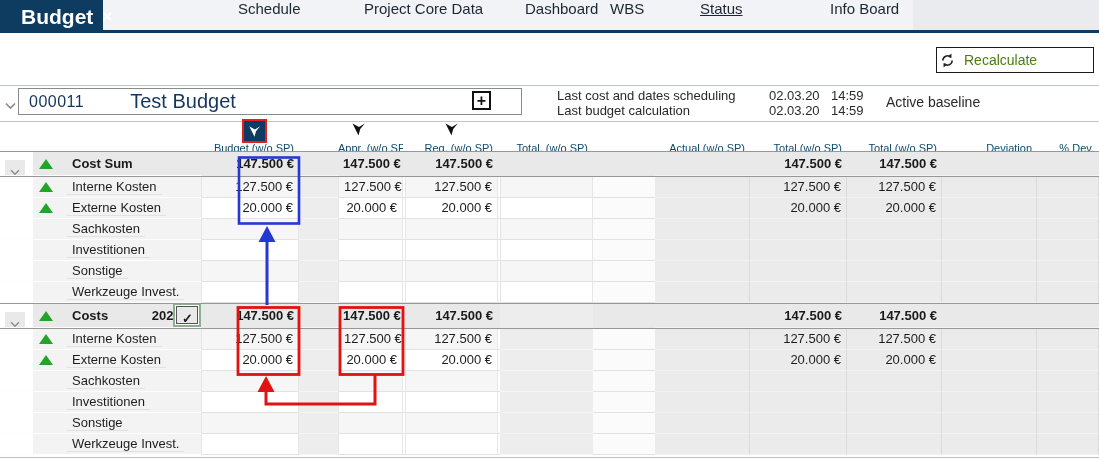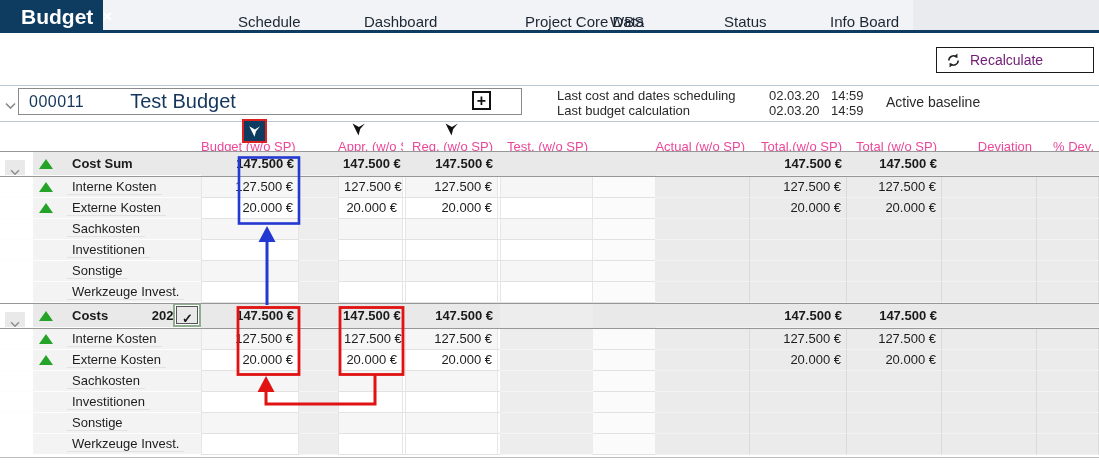--- a/index.html
+++ b/index.html
@@ -5,45 +5,45 @@
   html,body{margin:0;padding:0;background:#fff;font-family:"Liberation Sans",sans-serif;}
   .stage{position:relative;width:1099px;height:464px;overflow:hidden;background:#fff;}
 
   
   .navbar{position:absolute;left:0;top:0;width:1099px;height:33px;background:#f1f3f6;border-bottom:3px solid #0e3b60;box-sizing:border-box;}
   .nav-right-block{position:absolute;left:913px;top:0;width:186px;height:30px;background:#e9ebee;}
   .tab-active{position:absolute;left:0;top:0;height:33px;width:103px;background:#0e3b60;color:#fff;display:flex;align-items:center;}
   .burger{position:relative;width:16px;height:2px;background:#fff;margin-left:9px;box-shadow:0 -5px 0 #fff,0 5px 0 #fff;}
   .tab-active-label{font-size:21px;font-weight:bold;margin-left:12px;}
   .tab-close{margin-left:9px;font-size:17px;font-weight:bold;line-height:1;cursor:default;}
-  .tab{position:absolute;top:0;height:30px;display:flex;align-items:flex-end;font-size:15px;color:#1c2733;}
+  .tab{position:absolute;top:0;height:30px;display:flex;align-items:flex-start;font-size:15px;color:#1c2733;}
   .tab:nth-of-type(1){left:118px;} .tab:nth-of-type(2){left:238px;} .tab:nth-of-type(3){left:364px;}
-  .tab:nth-of-type(4){left:525px;} .tab:nth-of-type(5){left:610px;} .tab:nth-of-type(6){left:724px;}
+  .tab:nth-of-type(4){left:525px;} .tab:nth-of-type(5){left:610px;} .tab:nth-of-type(6){left:700px;text-decoration:underline;}
   .tab:nth-of-type(7){left:830px;}
 
   
-  .recalc-btn{position:absolute;left:936px;top:47px;width:158px;height:26px;background:#fff;border:1px solid #1a1a1a;box-sizing:border-box;display:flex;align-items:center;gap:8px;padding-left:8px;font-size:14px;color:#701a75;}
+  .recalc-btn{position:absolute;left:936px;top:47px;width:158px;height:26px;background:#fff;border:1px solid #1a1a1a;box-sizing:border-box;display:flex;align-items:center;gap:8px;padding-left:2px;font-size:14px;color:#4d7c0f;}
 
   
   .proj-strip{position:absolute;left:0;top:85px;width:1099px;height:37px;border-top:1px solid #bac6d0;border-bottom:1px solid #bac6d0;box-sizing:border-box;background:#fff;}
   .proj-chev{position:absolute;left:5px;top:10px;}
   .proj-box{position:absolute;left:18px;top:2px;width:502px;height:25px;border:1px solid #8a8a8a;display:flex;align-items:center;}
   .proj-id{color:#14365c;font-size:16px;margin-left:10px;letter-spacing:.5px;}
   .proj-name{color:#14365c;font-size:20px;margin-left:46px;}
   .plus-btn{position:absolute;right:30px;top:2px;width:19px;height:19px;border:2px solid #111;box-sizing:border-box;display:flex;align-items:center;justify-content:center;font-size:16px;font-weight:bold;color:#111;line-height:1;background:#fff;}
   .proj-meta{position:absolute;left:557px;top:3px;display:grid;grid-template-columns:212px 62px 46px;font-size:13px;color:#2a2a2a;line-height:13px;row-gap:2px;}
   .baseline{position:absolute;left:886px;top:8px;font-size:14px;color:#2a2a2a;}
 
   
   .tbl{position:absolute;left:0;top:116px;width:1099px;}
   .trow{display:grid;grid-template-columns:201px 98px 39px 65px 2px 93px 2px 93px 62px 95px 97px 95px 95px 62px;}
   .trow span{box-sizing:border-box;overflow:hidden;white-space:nowrap;}
 
   .hdr{height:41px;align-items:end;}
-  .hdr span{font-size:13px;color:#ec4899;text-align:right;padding:0 5px 3px 0;}
+  .hdr span{font-size:11px;color:#0c4a6e;text-align:right;padding:0 5px 3px 0;}
   .ficon{position:absolute;top:121px;width:18px;height:17px;}
   .ficon svg{display:block;}
   .ficon-budget{left:242px;top:119px;width:21px;height:20px;background:#0e3b60;border:2px solid #e02020;box-sizing:content-box;display:flex;align-items:center;justify-content:center;}
   .ficon-appr{left:350px;} .ficon-req{left:443px;}
 
   .rows{position:absolute;left:0;top:151px;width:1099px;}
   .sub{height:21px;}
   .sub span{font-size:13px;color:#1d1d1d;text-align:right;padding:0 5px;line-height:20px;border-bottom:1px solid #e2e2e2;}
   .grp{height:24px;border-top:1px solid #979797;border-bottom:1px solid #979797;box-sizing:content-box;}
   .grp span{font-size:13px;font-weight:bold;color:#1a1a1a;text-align:right;padding:0 5px;line-height:24px;background:#e9e9e9;}
@@ -73,24 +73,24 @@
 <body>
 
 <div class="stage">
 
   <div class="navbar">
     <div class="nav-right-block"></div>
     <div class="tab">
         <span>Schedule</span>
       </div>
     <div class="tab">
+        <span>Project Core Data</span>
+      </div>
+    <div class="tab">
         <span>Dashboard</span>
-      </div>
-    <div class="tab">
-        <span>Project Core Data</span>
       </div>
     <div class="tab">
         <span>WBS</span>
       </div>
     <div class="tab">
         <span>Status</span>
       </div>
     <div class="tab">
         <span>Info Board</span>
       </div>
@@ -138,21 +138,21 @@
 
   <div class="tbl">
     <div class="trow hdr">
       <span class="c-label"></span>
       <span>Budget (w/o SP)</span>
       <span></span>
       <span>Appr. (w/o SP)</span>
       <span></span>
       <span>Req. (w/o SP)</span>
       <span></span>
-      <span>Test. (w/o SP)</span>
+      <span>Total. (w/o SP)</span>
       <span></span>
       <span>Actual (w/o SP)</span>
       <span>Total.(w/o SP)</span>
       <span>Total (w/o SP)</span>
       <span>Deviation</span>
       <span>% Dev.</span>
     </div>
   </div>
   <div class="ficon ficon-budget">
     <svg width="15" height="15" viewBox="0 0 20 20">

